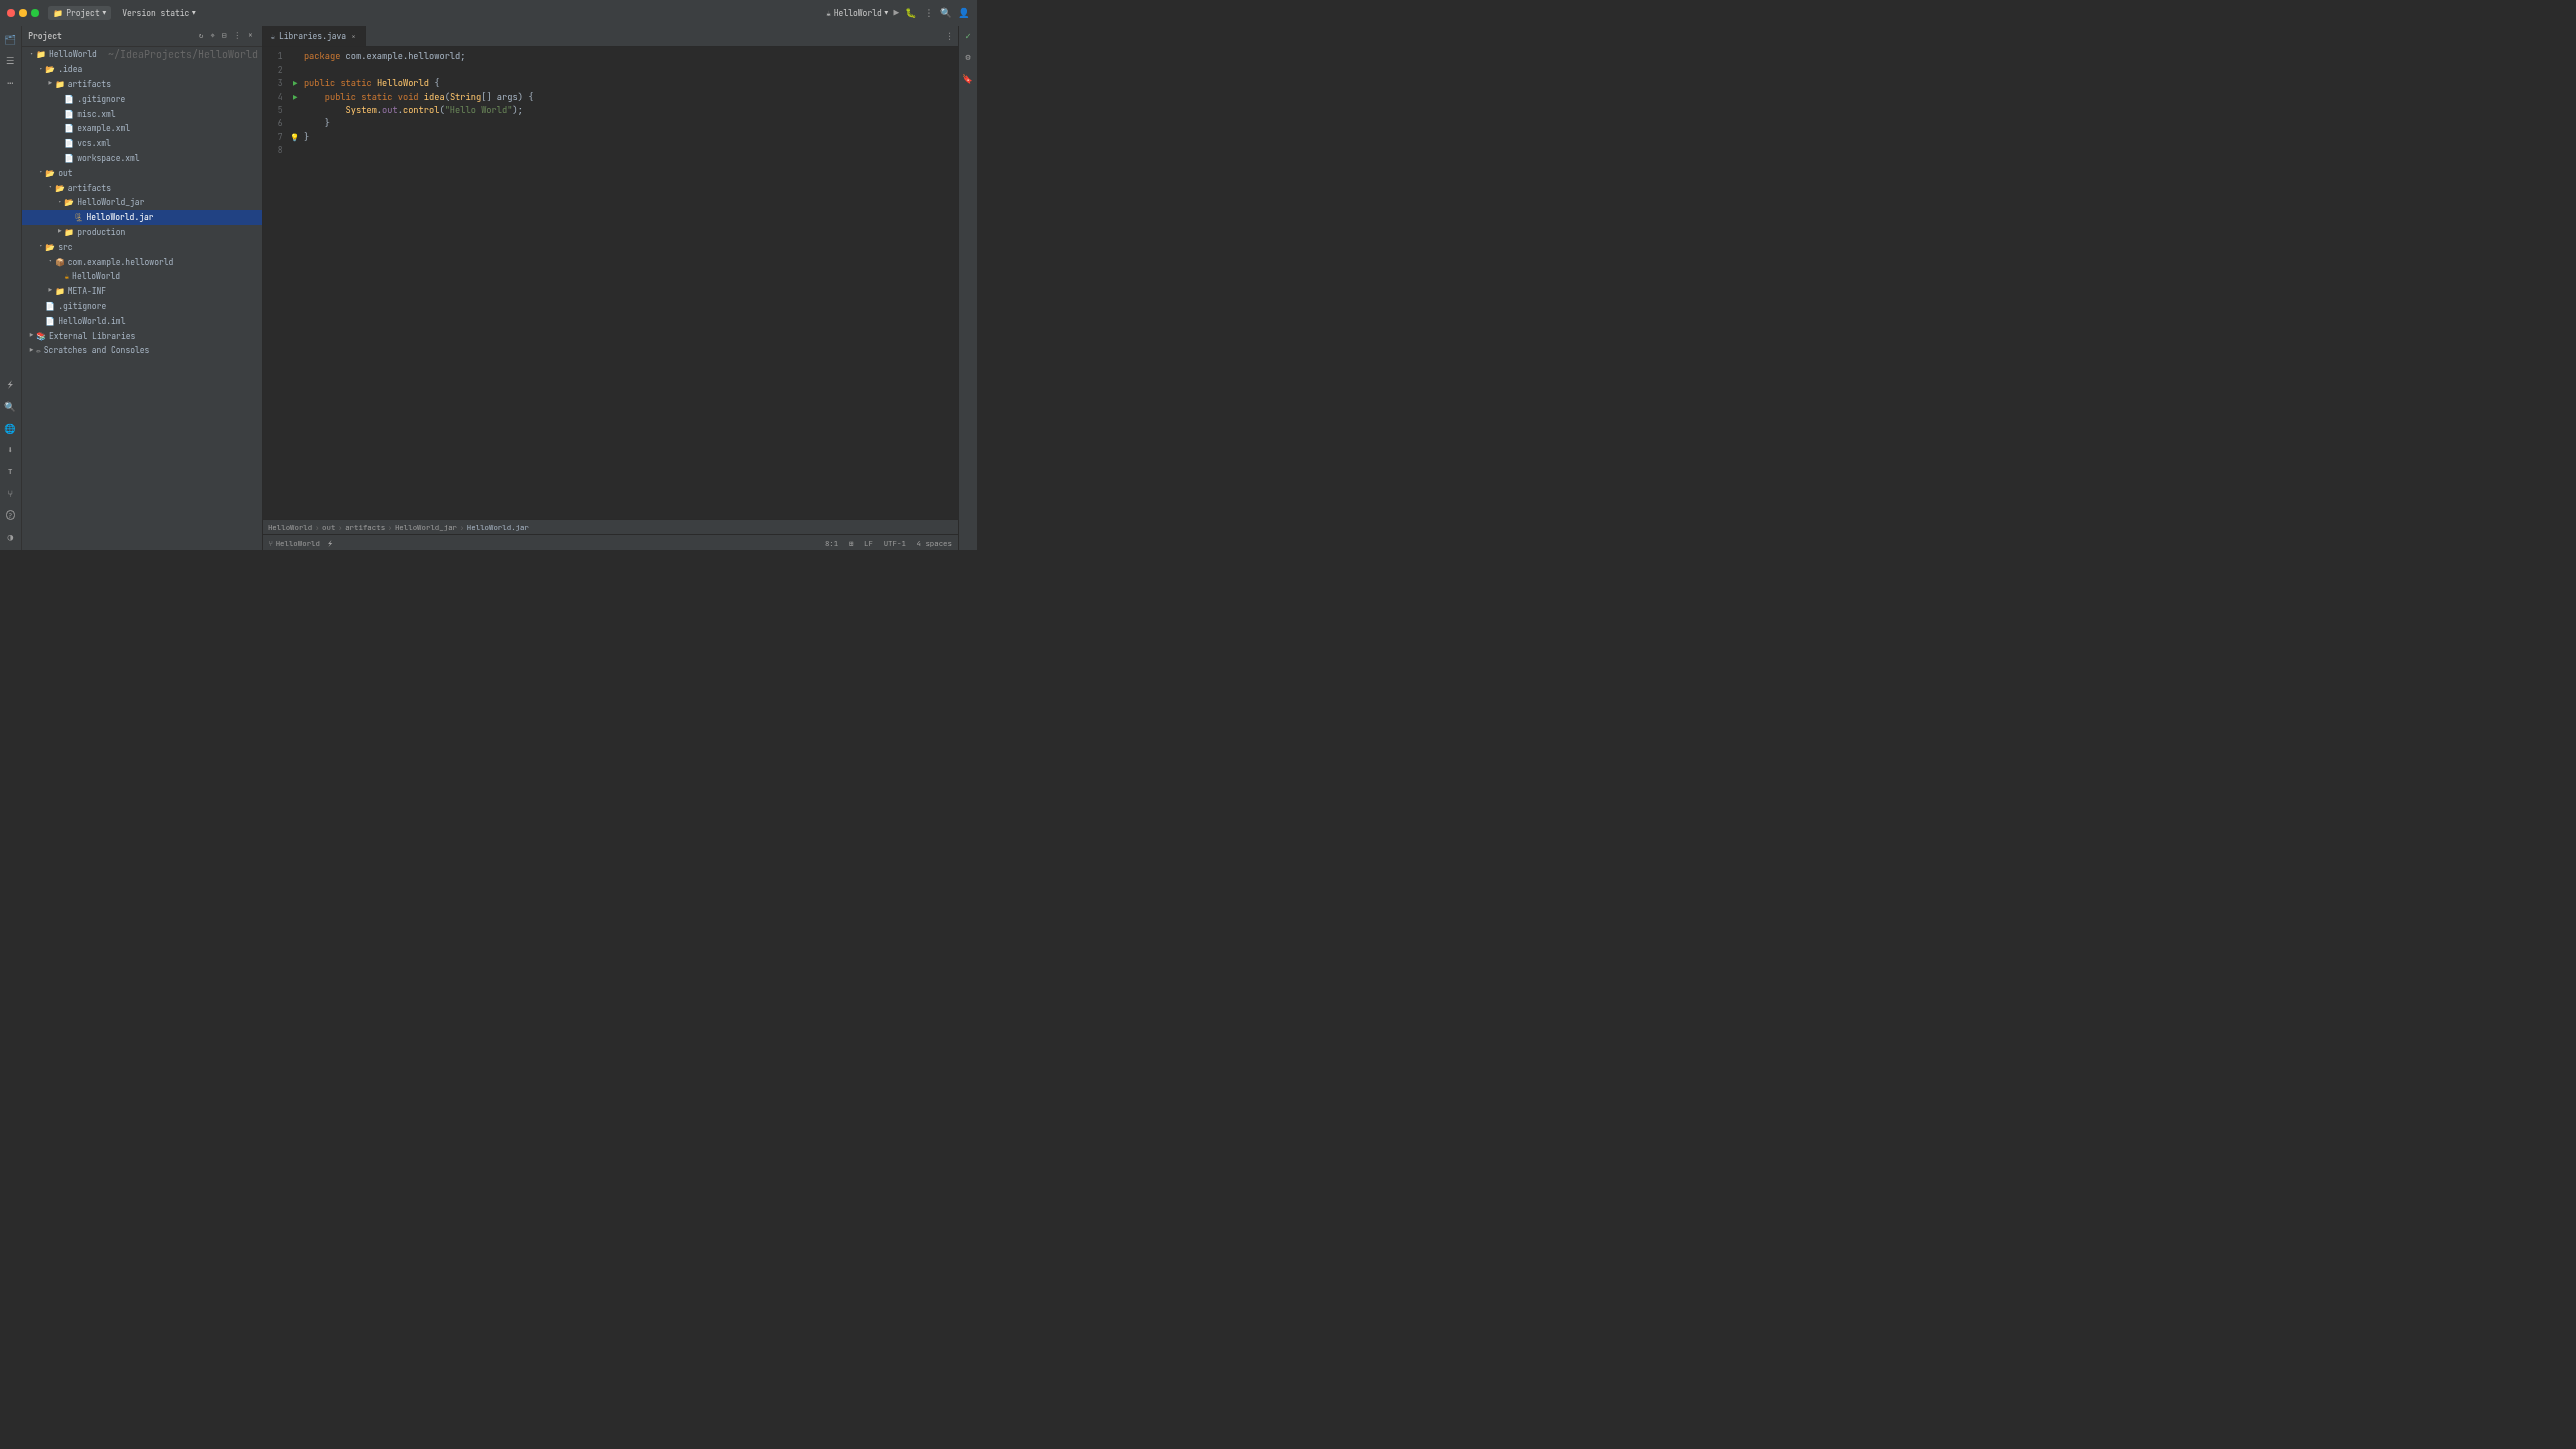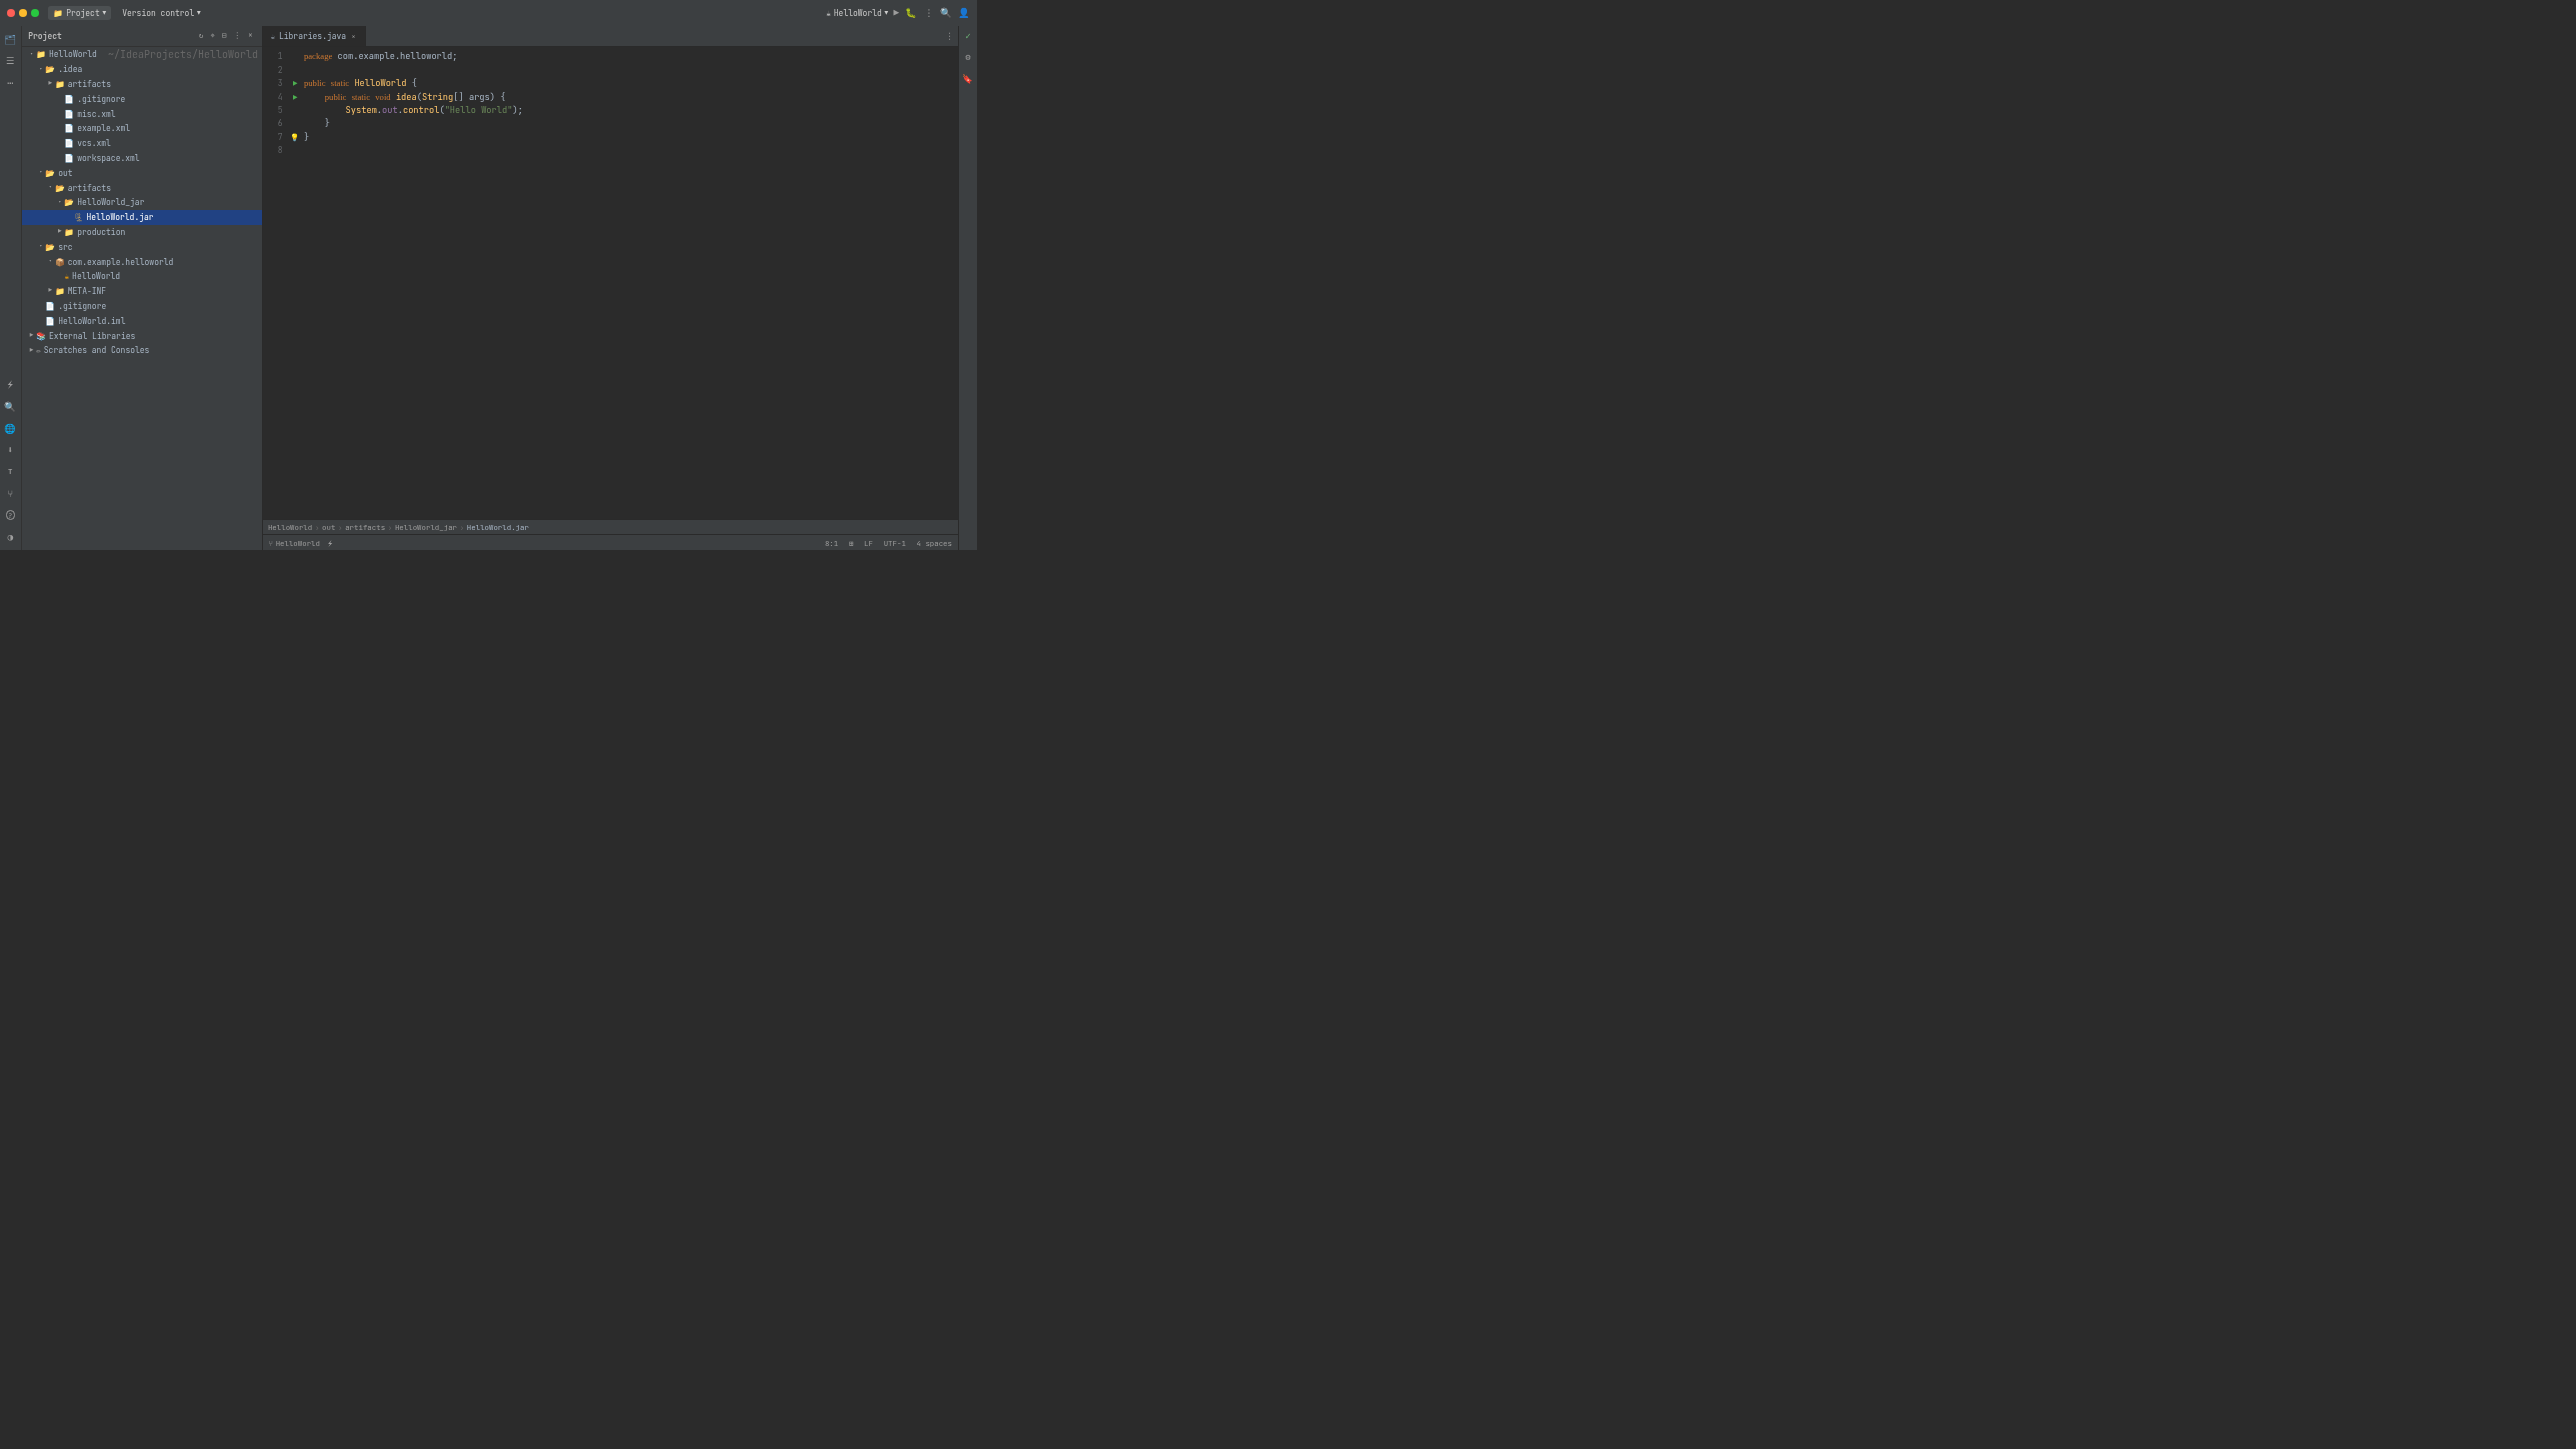--- a/index.html
+++ b/index.html
@@ -283,21 +283,21 @@
       display: flex;
       align-items: center;
       justify-content: center;
     }
     .gutter-run {
       color: #4caf50;
       font-size: 7.4px;
     }
 
     
-    .kw { color: #cc7832; font-family: Liberation Serif, serif; }
+    .kw { color: #cc7832; }
     .cls { color: #ffc66d; }
     .str { color: #6a8759; }
     .method { color: #ffc66d; }
     .punct { color: #a9b7c6; }
 
     
     .right-panel {
       width: 19px;
       background: #3c3f41;
       border-left: 0.7px solid #2a2a2a;
@@ -383,21 +383,21 @@
     <button class="win-btn win-max"></button>
   </div>
 
   <div class="title-project">
     <span style="font-size:8px;">📁</span>
     <span>Project</span>
     <span style="font-size:6px;">▼</span>
   </div>
 
   <div class="title-version">
-    <span>Version control</span>
+    <span>Version static</span>
     <span style="font-size:6px;">▼</span>
   </div>
 
   <div class="title-spacer"></div>
 
   <div class="title-app-name">
     <span style="font-size:8px;">☕</span>
     <span>HelloWorld</span>
     <span style="font-size:6px;">▼</span>
   </div>

